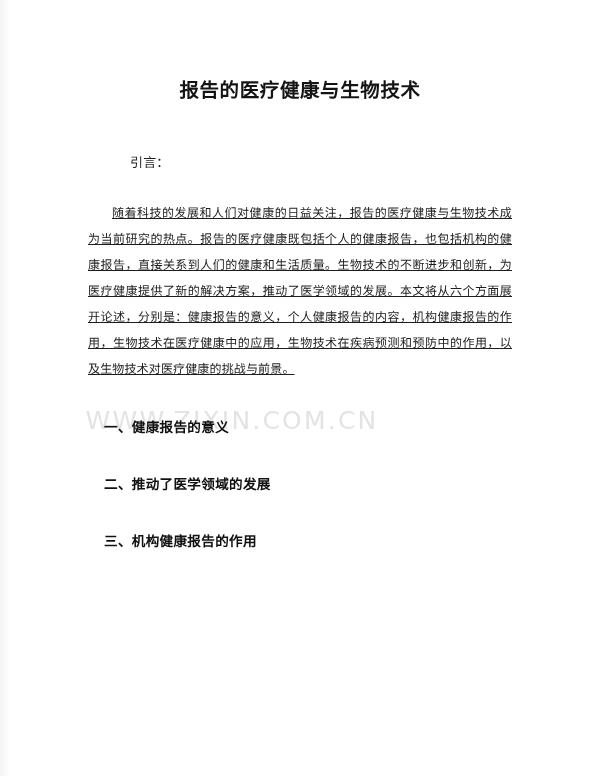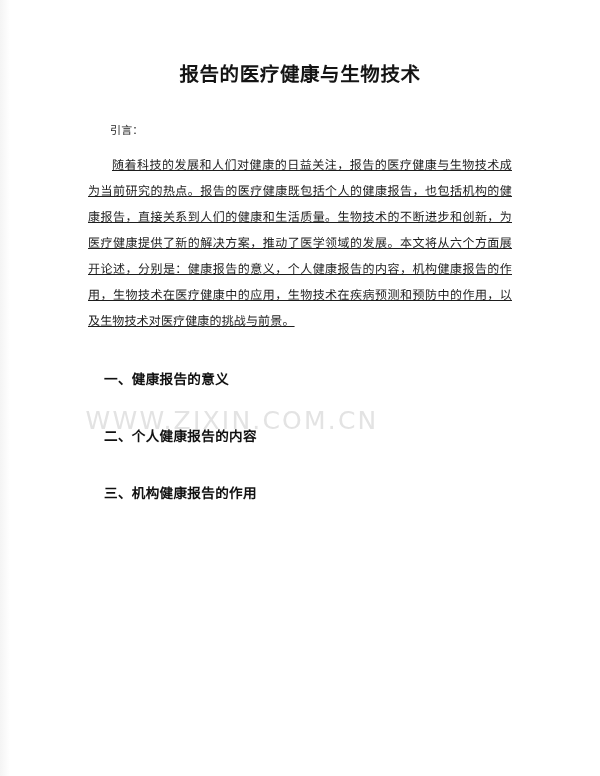--- a/index.html
+++ b/index.html
@@ -35,36 +35,36 @@
 
   .content {
     position: absolute;
     left: 88px;
     top: 0;
     width: 424px;
     height: 776px;
   }
 
   .doc-title {
-    margin: 0;
+    margin: 16px;
     padding: 0;
     font-family: "DejaVu Sans", "Liberation Sans", sans-serif;
     font-weight: 700;
     font-size: 19.5px;
     line-height: 26px;
     color: #141414;
     text-align: center;
     letter-spacing: 0.6px;
     padding-top: 62px;
   }
 
   .lead-label {
-    margin: 0;
+    margin: 16px;
     padding-top: 30px;
-    font-size: 11px;
+    font-size: 13px;
     line-height: 26px;
     color: #1d1d1d;
     text-indent: 2em;
     letter-spacing: 0.15px;
   }
 
   .body-para {
     margin: 0;
     padding-top: 8px;
     font-size: 12px;
@@ -128,19 +128,19 @@
 
     <h1 class="doc-title">报告的医疗健康与生物技术</h1>
 
     <p class="lead-label">引言：</p>
 
     <p class="body-para">随着科技的发展和人们对健康的日益关注，报告的医疗健康与生物技术成为当前研究的热点。报告的医疗健康既包括个人的健康报告，也包括机构的健康报告，直接关系到人们的健康和生活质量。生物技术的不断进步和创新，为医疗健康提供了新的解决方案，推动了医学领域的发展。本文将从六个方面展开论述，分别是：健康报告的意义，个人健康报告的内容，机构健康报告的作用，生物技术在医疗健康中的应用，生物技术在疾病预测和预防中的作用，以及生物技术对医疗健康的挑战与前景。</p>
 
     <h2 class="section-heading">一、健康报告的意义</h2>
 
 
-    <h2 class="section-heading">二、个人健康报告的内容</h2>
+    <h2 class="section-heading">二、推动了医学领域的发展</h2>
 
 
     <h2 class="section-heading">三、机构健康报告的作用</h2>
 
   </div>
 </div>
 
 </body></html>

